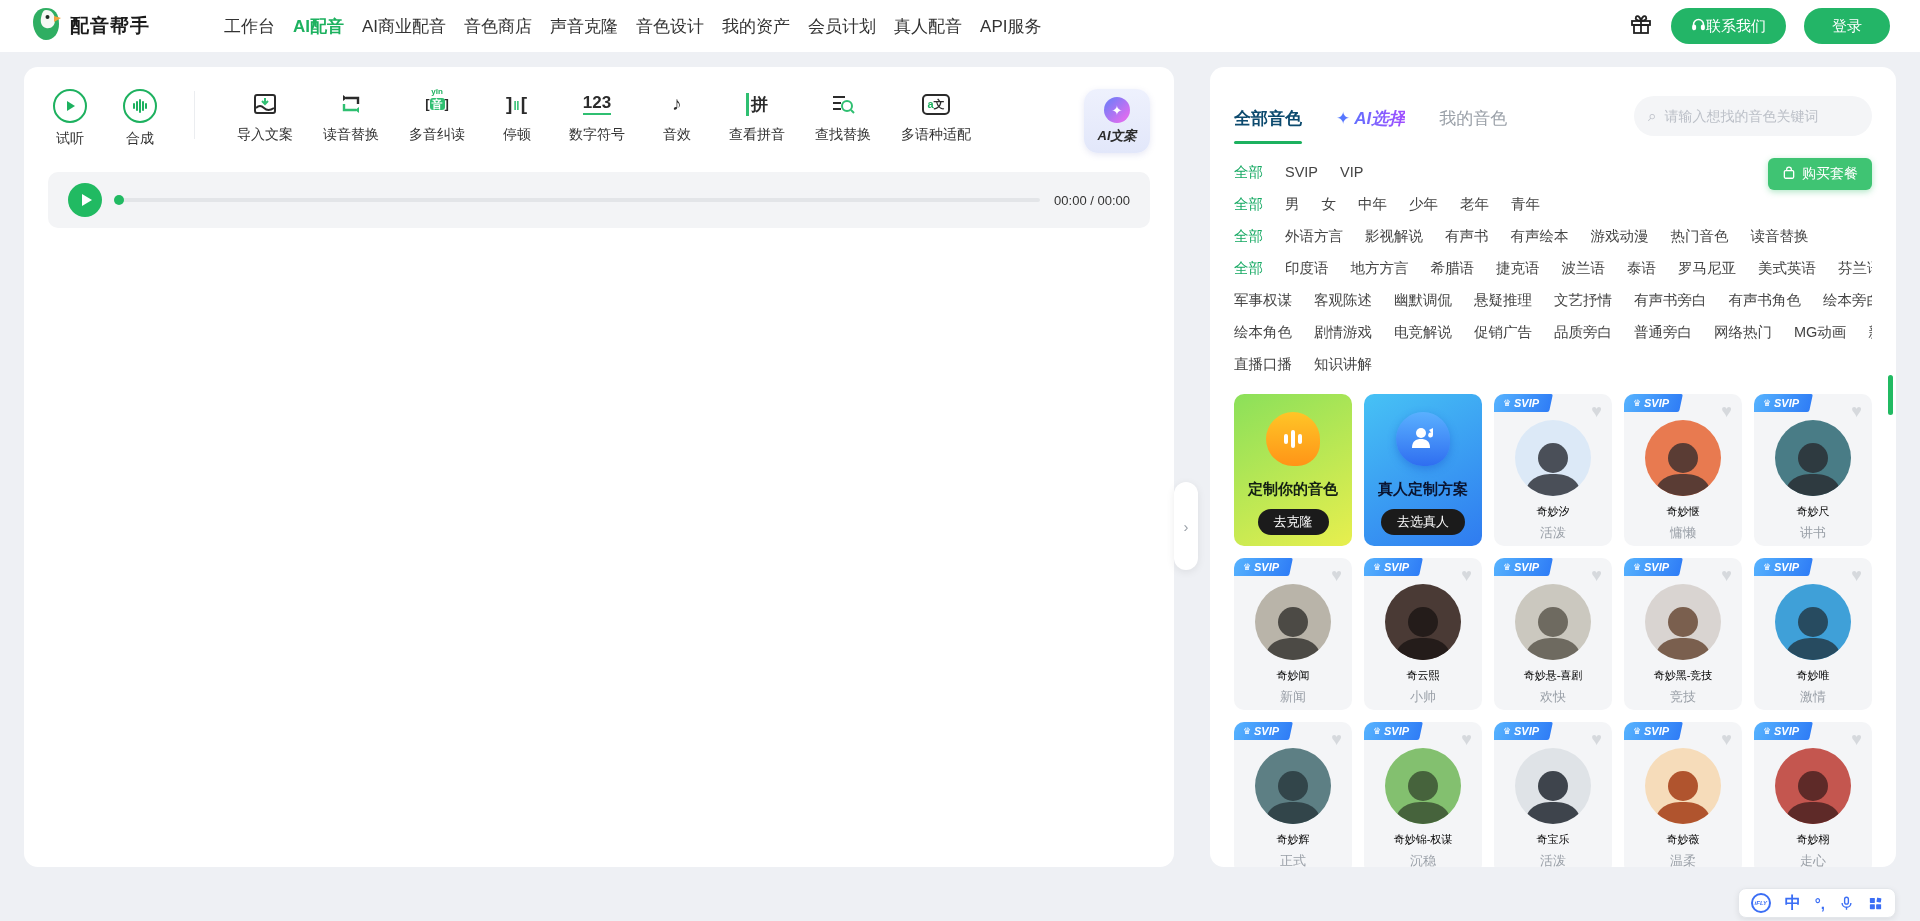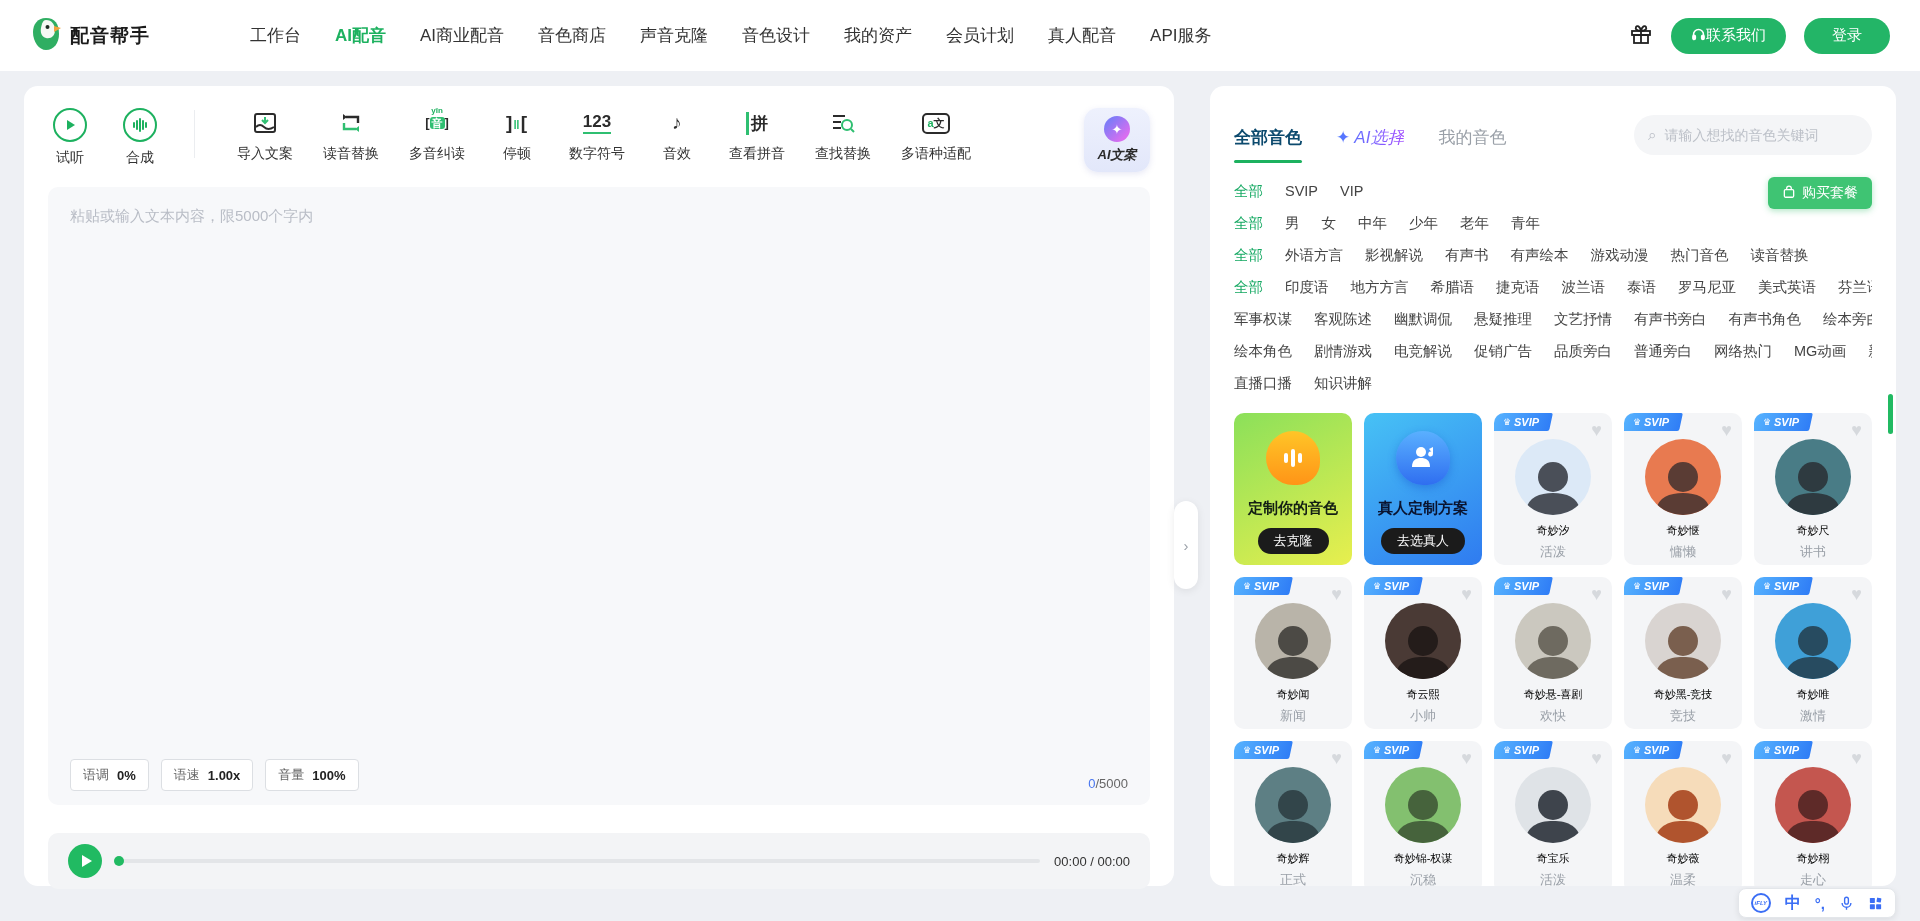--- a/index.html
+++ b/index.html
@@ -1,23 +1,23 @@
 <!DOCTYPE html>
 <html><head>
 <meta charset="utf-8">
 <style>
   * { margin:0; padding:0; box-sizing:border-box; }
   html,body { width:1920px; height:921px; overflow:hidden; }
   body { font-family:"Liberation Sans","DejaVu Sans",sans-serif; background:#eef0f4; color:#333; }
 
   
-  .header { height:71px; background:#fff; display:flex; padding:0 30px; position:relative; z-index:5; }
+  .header { height:52px; background:#fff; display:flex; padding:0 30px; position:relative; z-index:5; }
   .logo { display:flex; align-items:center; gap:8px; }
   .logo-title { font-size:19px; font-weight:bold; color:#1b1b1b; letter-spacing:1px; }
-  .nav { display:flex; align-items:center; gap:34px; margin-left:100px; }
+  .nav { display:flex; align-items:center; gap:18px; margin-left:74px; }
   .nav-item { position:relative; font-size:17px; color:#333; cursor:pointer; white-space:nowrap; }
   .nav-item.active { color:#1db15f; font-weight:bold; }
   .header-right { margin-left:auto; display:flex; align-items:center; gap:18px; }
   .pill-btn { display:flex; align-items:center; background:#23b567; color:#fff; border:none; border-radius:18px; height:36px; padding:0 20px; font-size:15px; cursor:pointer; }
 
   
   .main { display:flex; padding:15px 24px 0 24px; gap:36px; position:relative; }
   .panel { background:#fff; border-radius:14px; height:800px; position:relative; }
   .left-panel { width:1150px; padding:22px 24px; }
   .right-panel { width:686px; padding:20px 24px; overflow:hidden; }
@@ -60,21 +60,21 @@
 
   
   .collapse-handle { position:absolute; left:1174px; top:430px; width:24px; height:88px; background:#fff; border-radius:12px; box-shadow:0 2px 8px rgba(0,0,0,.08); display:flex; align-items:center; justify-content:center; color:#9aa0a8; font-size:15px; cursor:pointer; z-index:4; }
 
   
   .vp-head { display:flex; align-items:center; }
   .vp-tabs { display:flex; align-items:flex-end; gap:34px; }
   .vp-tab { font-size:17px; color:#9aa0a8; cursor:pointer; padding-bottom:14px; position:relative; white-space:nowrap; }
   .vp-tab.active { color:#0c4a6e; font-weight:bold; }
   .vp-tab.active::after { content:""; position:absolute; left:0; bottom:0; width:68px; height:3px; border-radius:2px; background:#1db15f; }
-  .vp-tab.grad { background:linear-gradient(90deg,#4d7bff,#a04dff); -webkit-background-clip:text; background-clip:text; color:transparent; font-weight:normal; font-style:italic;margin-top:20px; }
+  .vp-tab.grad { background:linear-gradient(90deg,#4d7bff,#a04dff); -webkit-background-clip:text; background-clip:text; color:transparent; font-weight:bold; font-style:italic;margin-top:20px; }
   .vp-search { margin-left:auto; width:238px; height:40px; background:#f4f5f7; border-radius:21px; display:flex; align-items:center; padding:0 14px; gap:8px; }
   .vp-search input { border:none; background:transparent; outline:none; font-size:14px; color:#333; width:100%; font-family:inherit; }
   .vp-search input::placeholder { color:#bcc0c8; }
   .search-glyph { color:#bcc0c8; font-size:15px; }
 
   .filters { margin-top:12px; position:relative; }
   .filter-row { display:flex; flex-wrap:nowrap; gap:22px; line-height:32px; font-size:14.5px; color:#444; white-space:nowrap; overflow:hidden; }
   .filter-item { cursor:pointer; }
   .filter-item.active { color:#16a963; }
   .buy-btn { position:absolute; top:2px; right:0; height:32px; background:#3fc473; color:#fff; border:none; border-radius:6px; padding:0 14px; font-size:14px; display:flex; align-items:center; gap:6px; cursor:pointer; box-shadow:0 2px 6px rgba(63,196,115,.4); }
@@ -258,40 +258,20 @@
             <span class="tool-label">多语种适配</span>
           </div>
         </div>
     </div>
 
     <div class="ai-copy-btn">
       <span class="ai-copy-ico">✦</span>
       <span class="ai-copy-label">AI文案</span>
     </div>
 
-    <div class="textarea-wrap">
-      <textarea class="editor-area" placeholder="粘贴或输入文本内容，限5000个字内" style=""></textarea>
-      <div class="editor-controls">
-        <button class="mini-btn">
-          <span>语调</span>
-          <b>0%</b>
-        </button>
-        <button class="mini-btn">
-          <span>语速</span>
-          <b>1.00x</b>
-        </button>
-        <button class="mini-btn">
-          <span>音量</span>
-          <b>100%</b>
-        </button>
-      </div>
-      <div class="char-count">
-        <b>0</b><span>/5000</span>
-      </div>
-    </div>
 
     <div class="player">
       <button class="play-btn">
           <span class="tri"></span>
         </button>
       <div class="seek">
           <span class="seek-handle"></span>
         </div>
       <span class="player-time">00:00 / 00:00</span>
     </div>

